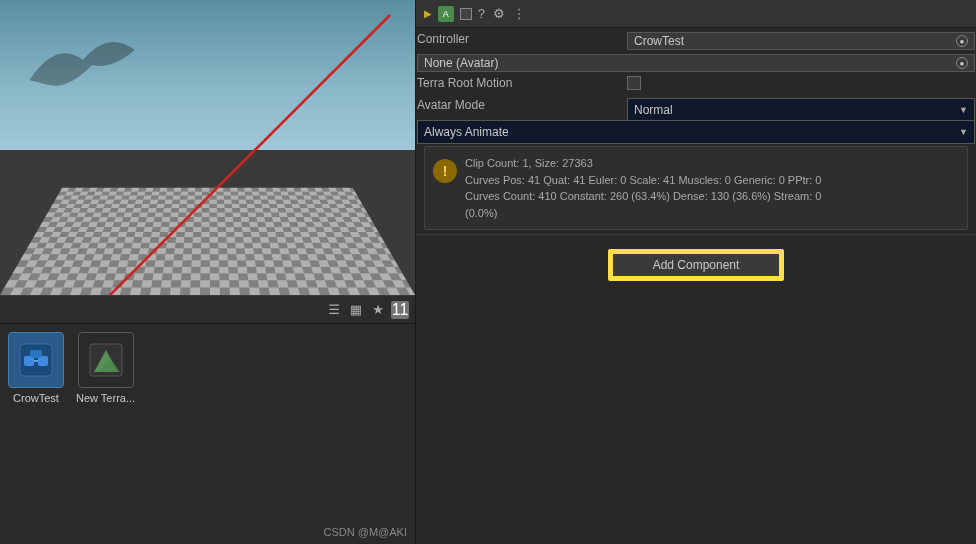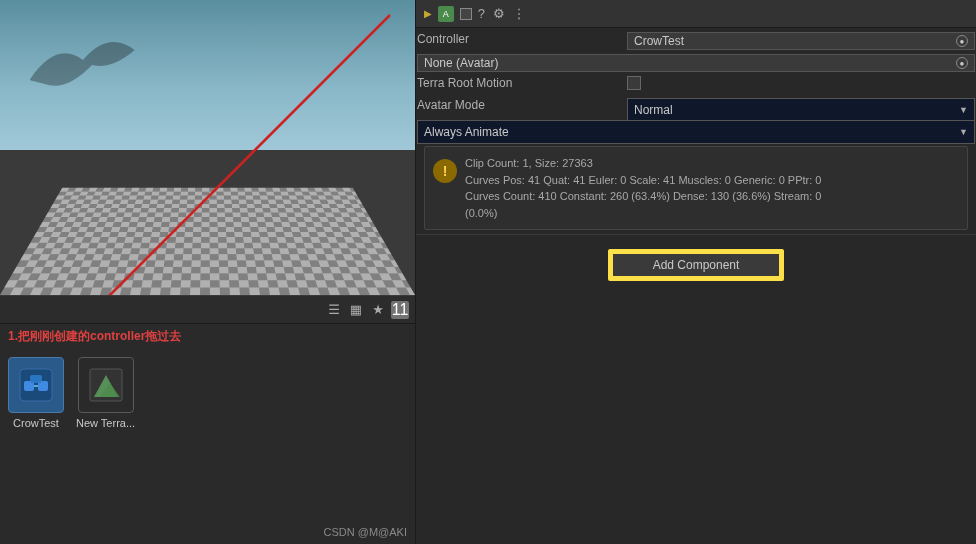--- a/index.html
+++ b/index.html
@@ -389,21 +389,20 @@
     </svg>
   </div>
 
   <div class="file-browser">
     <div class="file-browser-toolbar">
       <div class="toolbar-icon">☰</div>
       <div class="toolbar-icon">▦</div>
       <div class="toolbar-icon">★</div>
       <div class="toolbar-icon toolbar-badge">11</div>
     </div>
-    <div class="instruction-text">1.把刚刚创建的controller拖过去</div>
     <div class="file-icons-area">
       <div class="file-icon">
         <div class="file-icon-img crowtest-icon">
 
           <svg width="40" height="40" viewBox="0 0 40 40">
             <rect x="4" y="4" width="32" height="32" rx="4" fill="#1a4a7a" stroke="#3a6aaa" stroke-width="1"></rect>
             <rect x="8" y="16" width="10" height="10" rx="2" fill="#4a9aff" opacity="0.8"></rect>
             <rect x="22" y="16" width="10" height="10" rx="2" fill="#4a9aff" opacity="0.8"></rect>
             <line x1="18" y1="21" x2="22" y2="21" stroke="#6acaff" stroke-width="1.5"></line>
             <rect x="14" y="10" width="12" height="8" rx="2" fill="#2a7aca" opacity="0.9"></rect>

